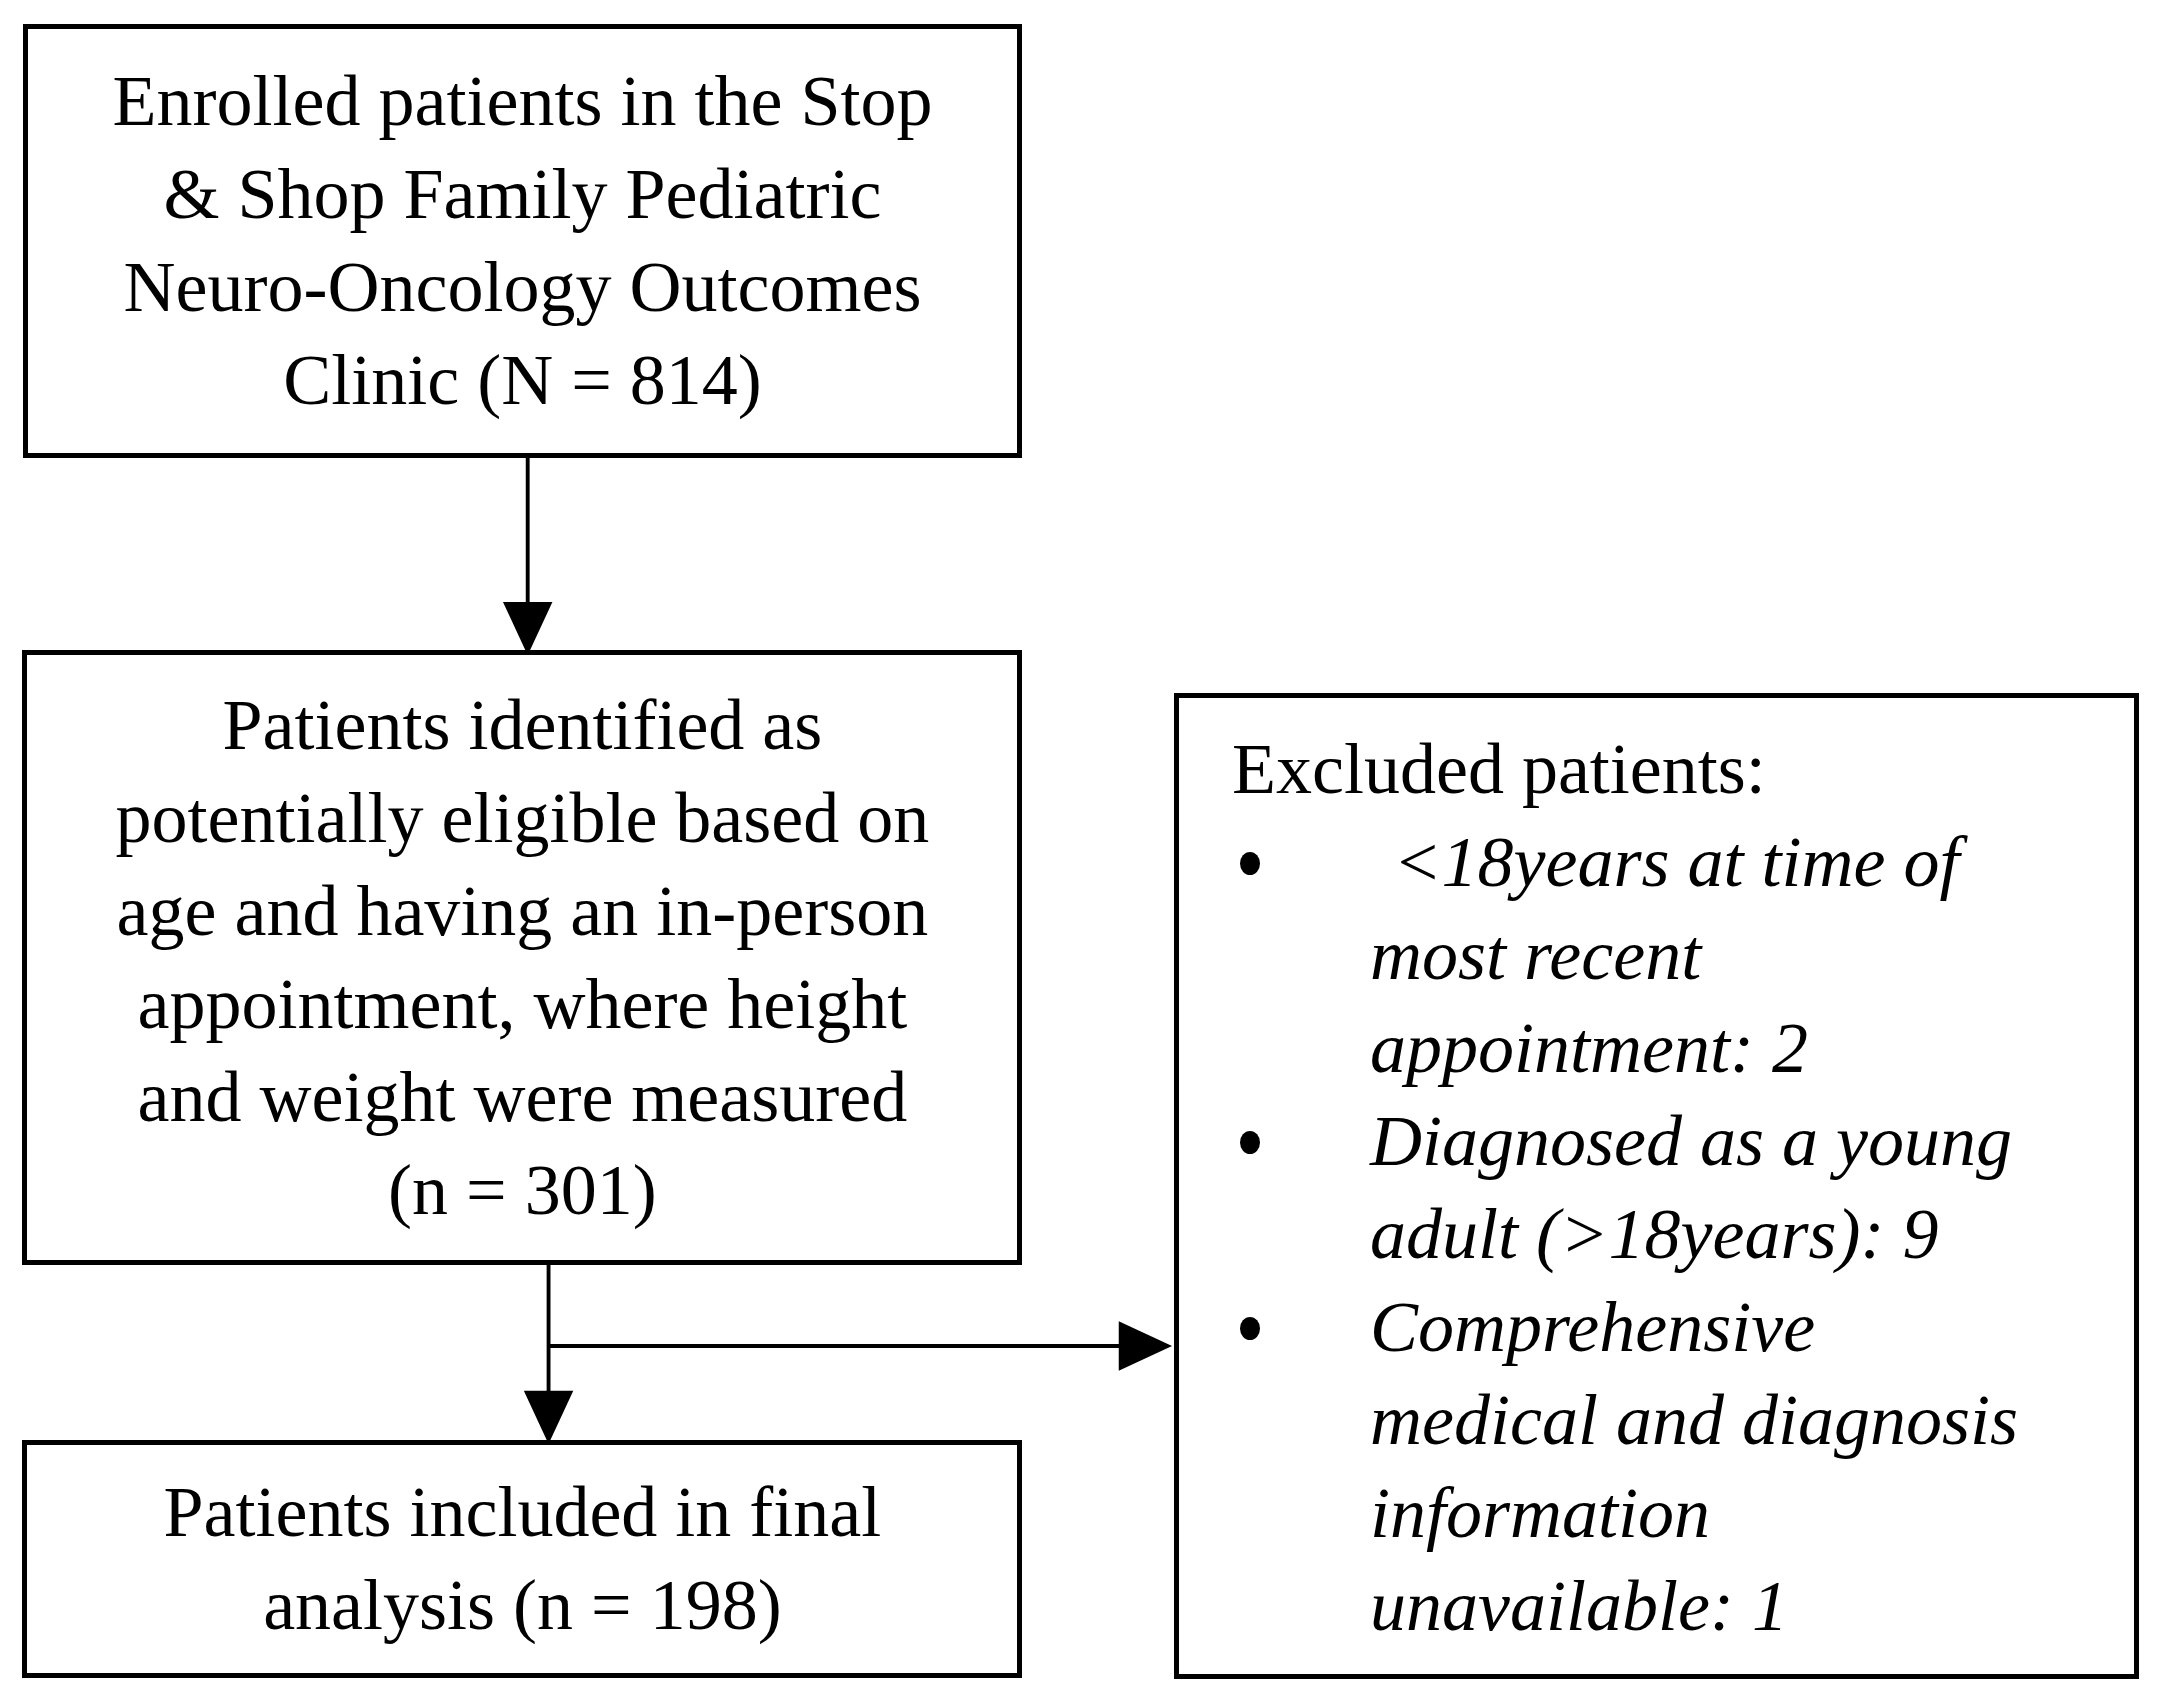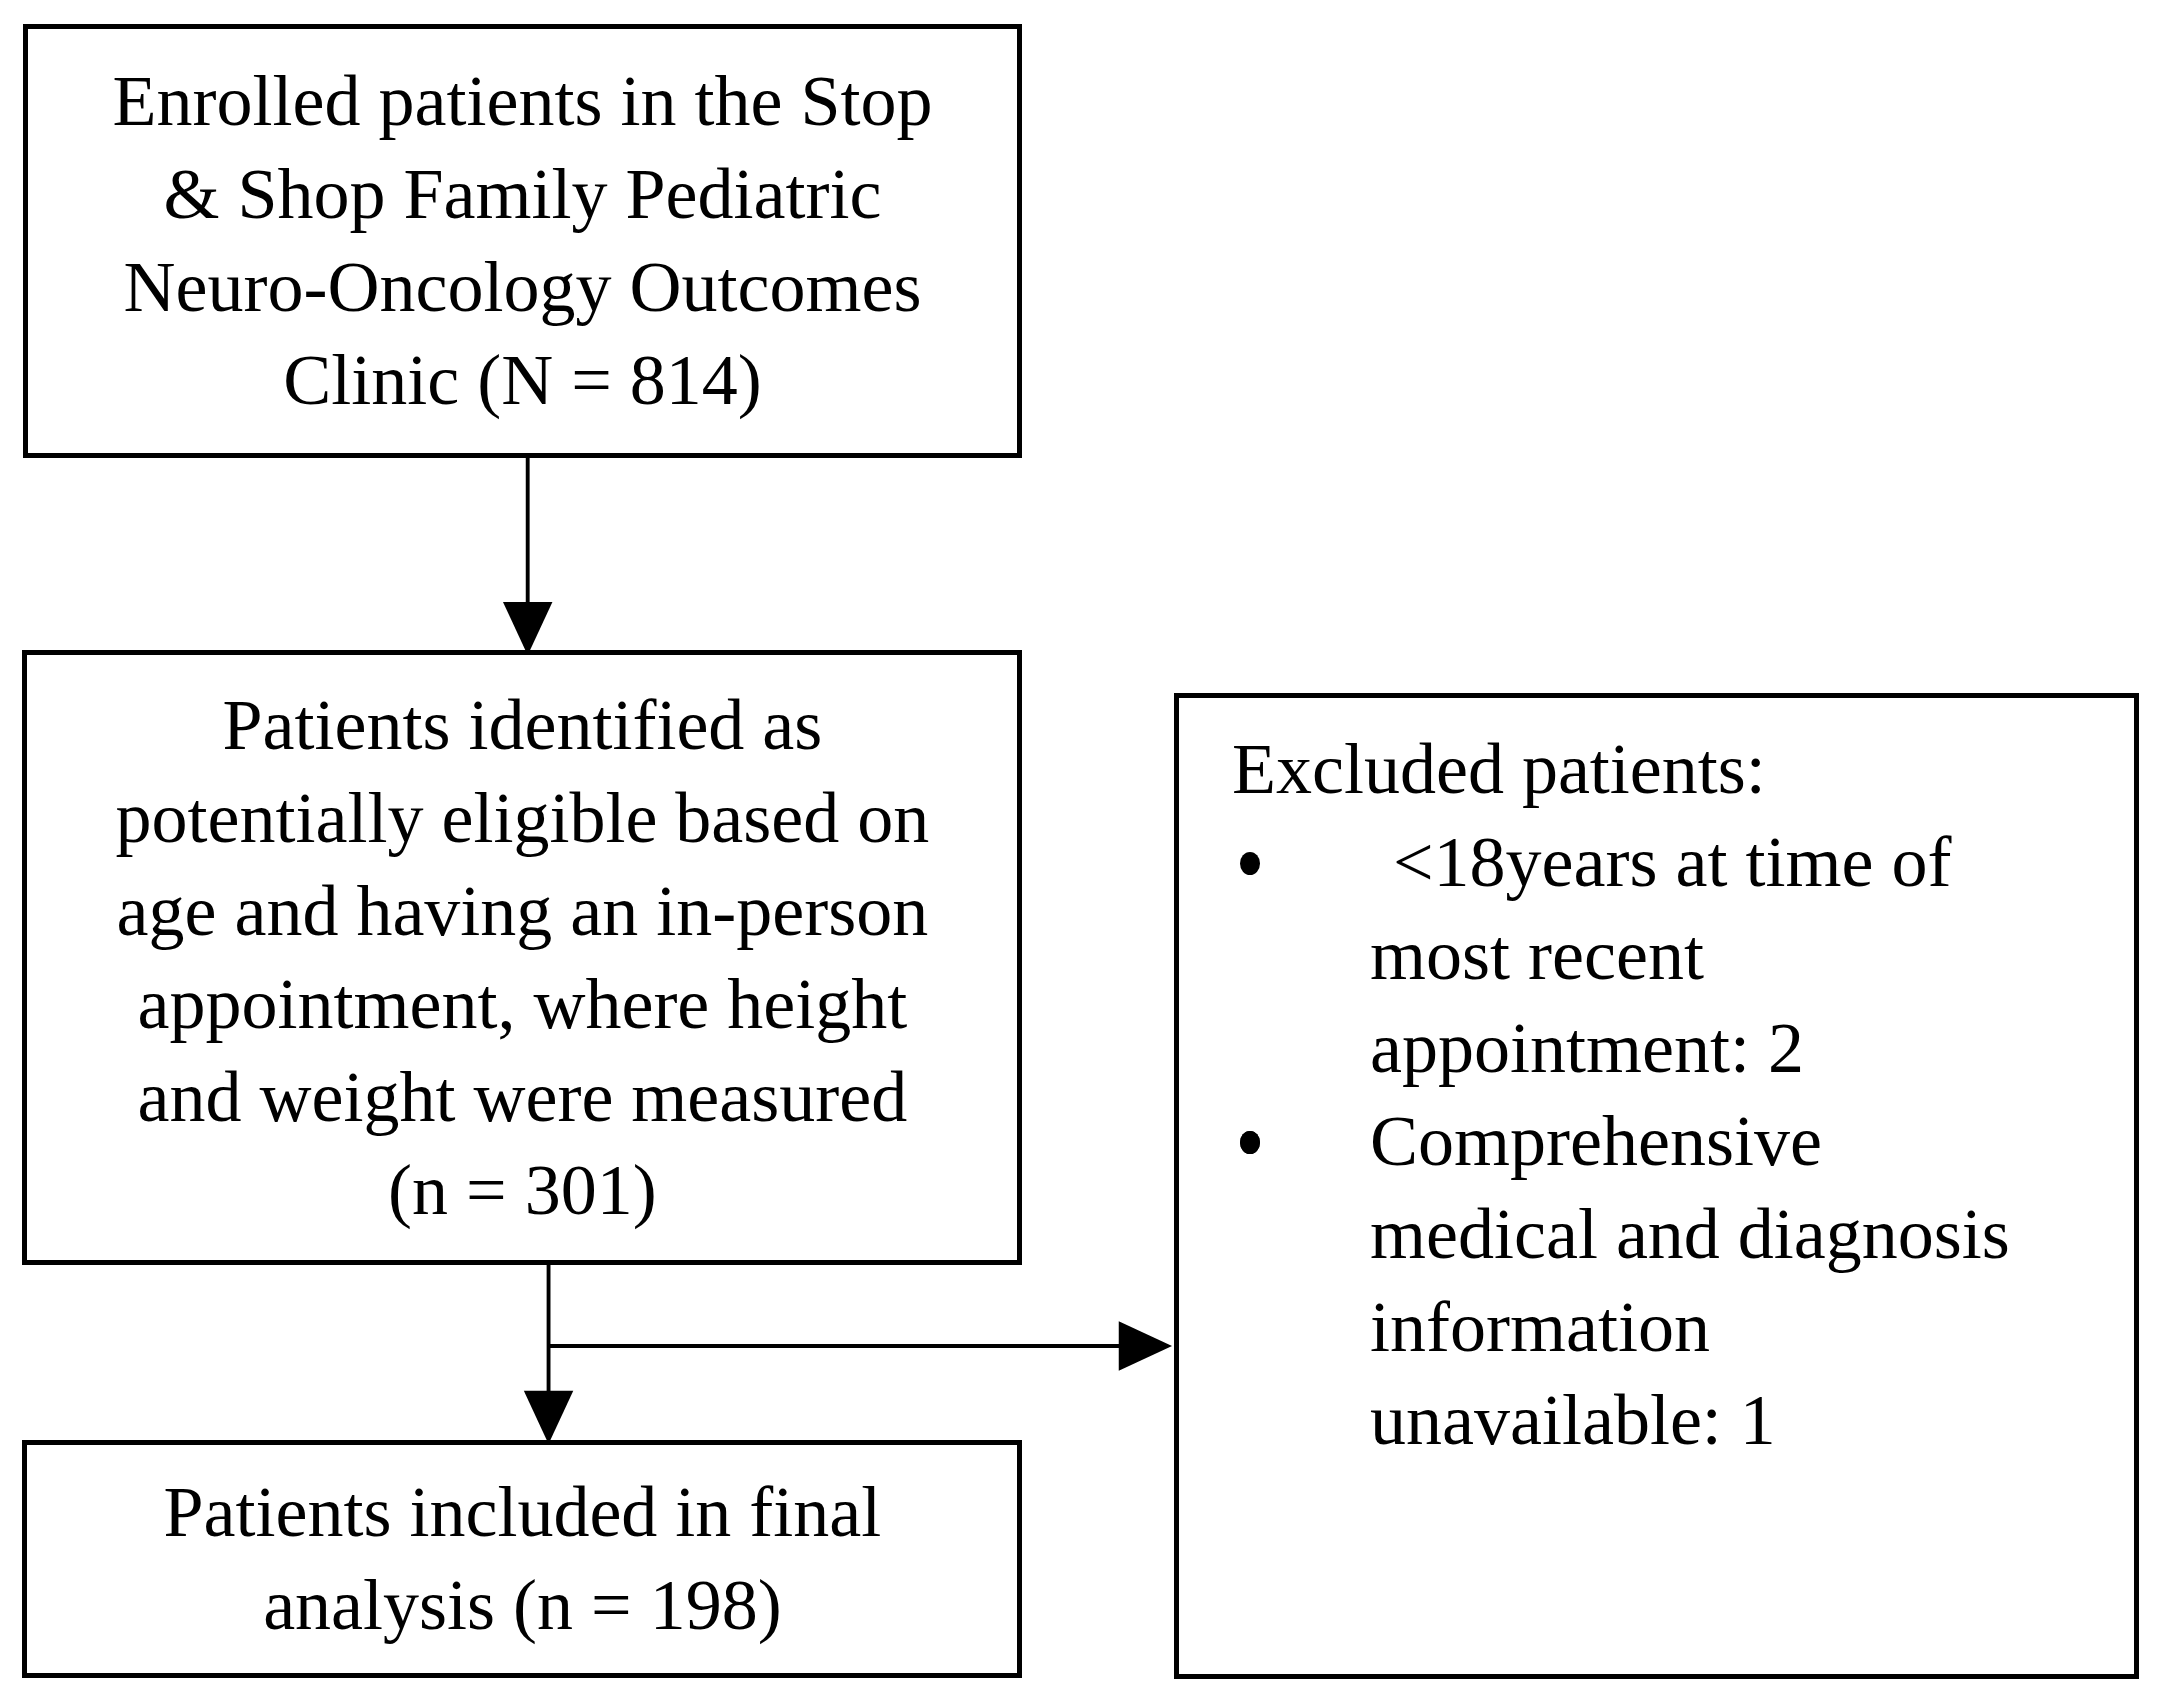--- a/index.html
+++ b/index.html
@@ -35,20 +35,21 @@
   #box-excluded{
     left:1174px;top:693px;width:965px;height:986px;
     padding:25px 28px 13px 53px;
     text-align:left;
   }
   .excluded-title{white-space:pre-line;}
   .bullet-list{margin:0;padding:0;}
   .bullet-item{
     position:relative;
     padding-left:138px;
+    font-style:italic;
   }
   .bullet-text{white-space:pre-line;}
   .bullet-item.extra-indent .bullet-text{text-indent:23px;}
   .bullet-dot{
     position:absolute;
     left:7.7px;top:36px;
     width:20px;height:23px;
     border-radius:50%;
     background:#000000;
   }
@@ -102,20 +103,22 @@
     <div class="excluded-title">Excluded patients:</div>
     <div class="bullet-list">
       <div class="bullet-item extra-indent">
         <span class="bullet-dot"></span>
         <div class="bullet-text">&lt;18years at time of
 most recent
 appointment: 2</div>
       </div>
       <div class="bullet-item">
         <span class="bullet-dot"></span>
+        <div class="bullet-text">Diagnosed as a young
+adult (&gt;18years): 9</div>
       </div>
       <div class="bullet-item">
         <span class="bullet-dot"></span>
         <div class="bullet-text">Comprehensive
 medical and diagnosis
 information
 unavailable: 1</div>
       </div>
     </div>
   </div>

